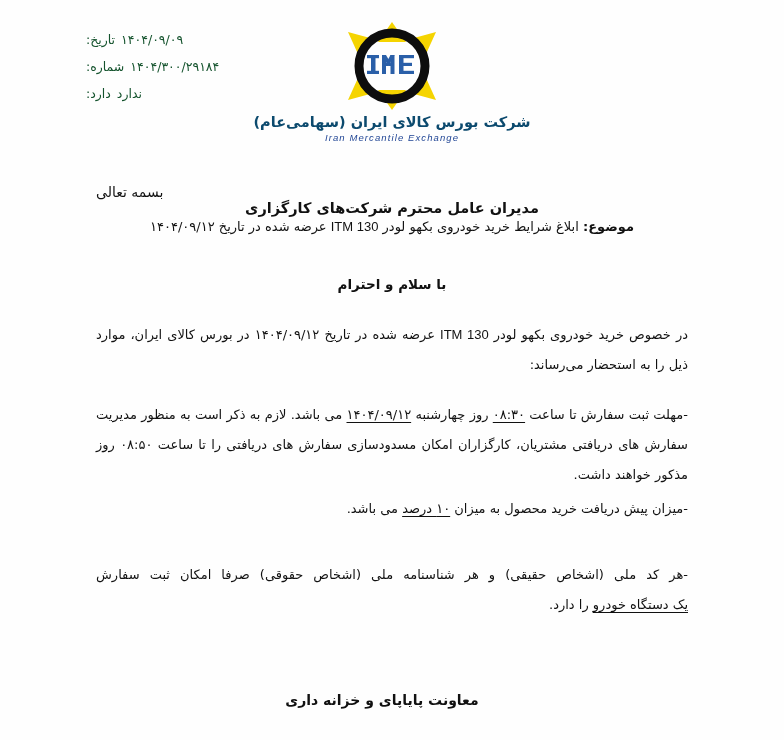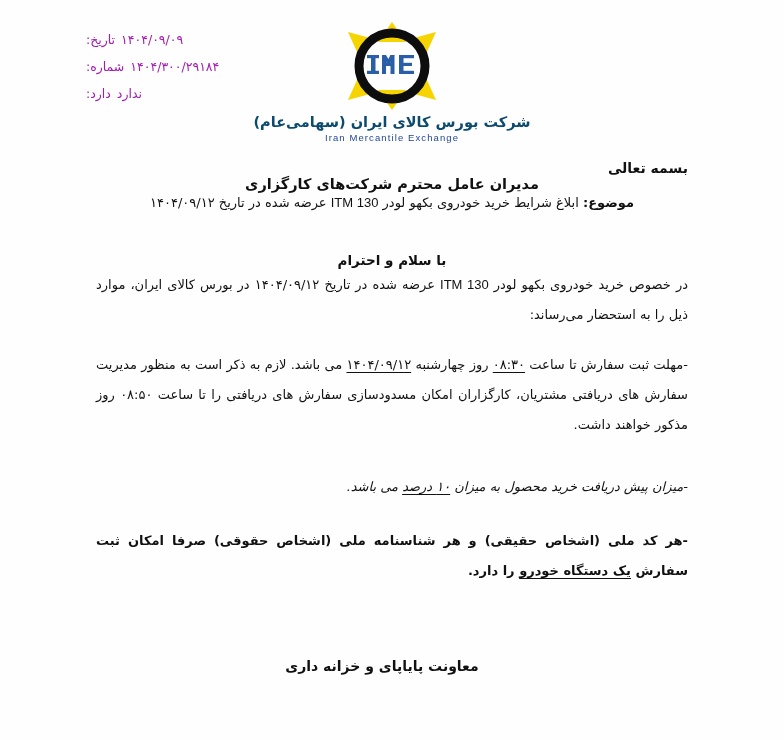--- a/index.html
+++ b/index.html
@@ -41,21 +41,21 @@
     direction: rtl;
   }
   .meta-row {
     display: flex;
     flex-direction: row-reverse;
     justify-content: flex-start;
     align-items: baseline;
     gap: 6px;
     font-size: 12.5px;
     line-height: 27px;
-    color: #a21caf;
+    color: #14532d;
     white-space: nowrap;
   }
   .meta-label { font-weight: 500; }
   .meta-value { letter-spacing: 0.2px; }
 
   
   .logo-wrap {
     position: absolute;
     top: 22px;
     left: 0;
@@ -80,37 +80,38 @@
     direction: rtl;
   }
   .logo-en {
     margin-top: 2px;
     font-size: 9.5px;
     font-weight: 400;
     color: #1f4494;
     letter-spacing: 1.1px;
     direction: ltr;
     font-family: "Liberation Sans", sans-serif;
+    font-style: italic;
   }
 
   
   .body {
     position: absolute;
     top: 160px;
     right: 96px;
     left: 96px;
     direction: rtl;
     text-align: right;
   }
 
   .basmalah {
-    text-align: right;
+    text-align: left;
     font-size: 14px;
-    font-weight: 700;
-    margin: 0 0 0 0;
+    font-weight: 400;
+    margin: 24px 0 0 0;
     letter-spacing: 0.2px;
   }
 
   .addressee {
     font-size: 14.5px;
     font-weight: 700;
     text-align: center;
   }
 
   .subject {
@@ -132,30 +133,30 @@
     text-align: center;
   }
 
   p.para {
     margin: 14px 0 0 0;
     font-size: 13px;
     line-height: 30px;
     text-align: justify;
     text-justify: inter-word;
   }
-  p.para.first { margin-top: 2px; }
+  p.para.first { margin-top: 28px; }
 
   .clause {
     margin-top: 20px;
     font-size: 13px;
     line-height: 30px;
     text-align: justify;
   }
-  .clause.c2 { margin-top: 32px; font-style: italic; }
-  .clause.c3 { margin-top: 24px; font-weight: bold; }
+  .clause.c2 { margin-top: 4px; }
+  .clause.c3 { margin-top: 36px; }
 
   .u {
     text-decoration: underline;
     text-underline-offset: 3px;
   }
 
   .signature {
     margin-top: 72px;
     font-size: 14px;
     font-weight: 700;

